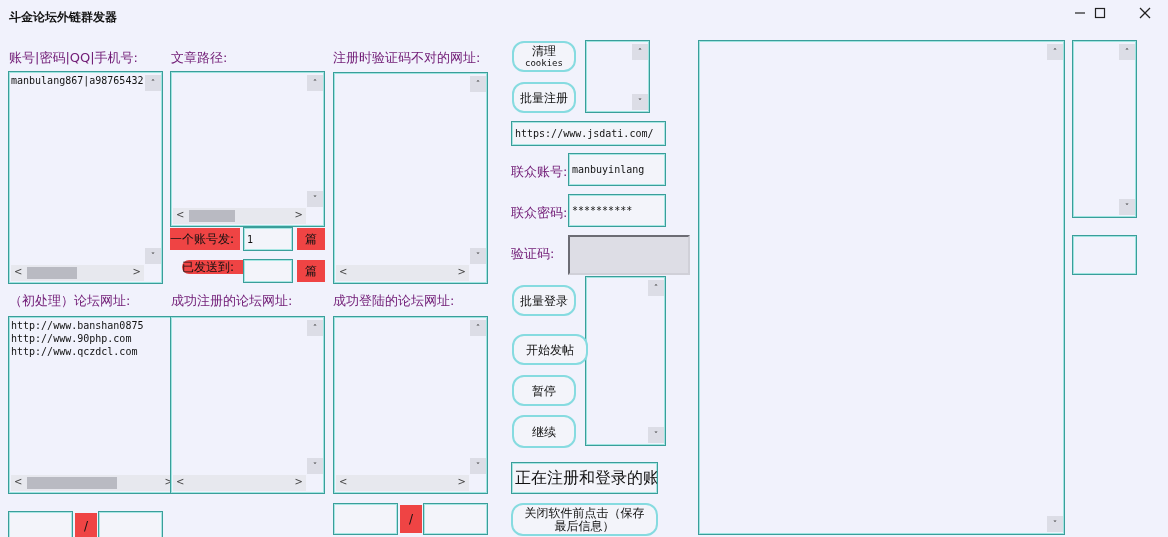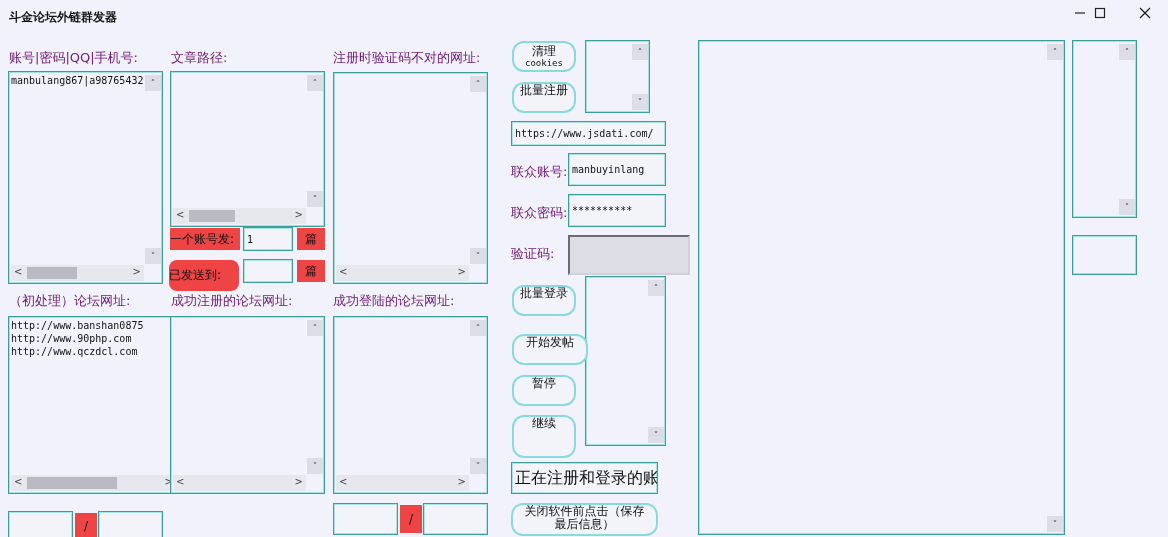--- a/index.html
+++ b/index.html
@@ -7,21 +7,21 @@
   body { position: relative; font-family: "DejaVu Sans", "Liberation Sans", sans-serif; font-size: 12px; color: #111; }
   .abs { position: absolute; }
   .title { left: 9px; top: 9px; font-size: 12px; font-weight: bold; color: #111; }
   .win-btn { top: 2px; width: 40px; height: 22px; display: flex; align-items: center; justify-content: center; color: #222; cursor: default; }
   .label { font-size: 13px; color: #701a75; white-space: nowrap; }
   .box { background: #f1f2fc; border: 1px solid #3a9e9a; box-shadow: inset 0 0 0 1px #9fe4e0; overflow: hidden; }
   .box-text { font-family: "DejaVu Sans Mono", "Liberation Mono", monospace; font-size: 10px; line-height: 13px; padding: 2px 2px; white-space: pre; color: #111; }
   .sb-btn { position: absolute; width: 16px; height: 16px; background: #dcdde6; display: flex; align-items: center; justify-content: center; font-size: 9px; color: #444; }
   .hbar { position: absolute; height: 16px; background: #e7e8ee; }
   .hthumb { position: absolute; top: 2px; height: 12px; background: #b9bac2; }
-  .pill { position: absolute; border: 2px solid #86dbe0; border-radius: 12px; background: #f3f4fa; display: flex; justify-content: center; text-align: center; font-size: 12px; color: #111; line-height: 12px; cursor: pointer; }
+  .pill { position: absolute; border: 2px solid #86dbe0; border-radius: 12px; background: #f3f4fa; display: flex; align-items: center; justify-content: center; text-align: center; font-size: 12px; color: #111; line-height: 12px; cursor: pointer; }
   .grey-lab { position: absolute; background: #ef4444; display: flex; align-items: center; font-size: 12px; color: #111; }
   .input { position: absolute; background: #f3f4fa; border: 1px solid #3a9e9a; box-shadow: inset 0 0 0 1px #a8e6e3; font-family: "DejaVu Sans Mono", "Liberation Mono", monospace; font-size: 10px; display: flex; align-items: center; padding-left: 3px; white-space: nowrap; overflow: hidden; }
   .captcha { position: absolute; background: #dddde5; border: 2px solid #6c6c74; border-right-color: #d0d0d8; border-bottom-color: #d0d0d8; }
 </style>
 </head>
 <body>
 
 <div class="abs title">斗金论坛外链群发器</div>
 <div class="abs win-btn" style="left:1060px;">
   <svg width="12" height="12">
@@ -60,21 +60,21 @@
     <div class="hthumb" style="left:16px; width:46px;"></div>
     <span style="position:absolute; left:3px; top:1px; font-size:10px; color:#444;">&lt;</span>
     <span style="position:absolute; right:3px; top:1px; font-size:10px; color:#444;">&gt;</span>
   </div>
 </div>
 
 <div class="grey-lab" style="left:170px; top:228px; width:70px; height:22px;">一个账号发:</div>
 <div class="input" style="left:243px; top:227px; width:50px; height:24px;">1</div>
 <div class="grey-lab" style="left:297px; top:228px; width:28px; height:22px; justify-content:center;">篇</div>
 
-<div class="grey-lab" style="left:169px; top:260px; width:70px; height:31px;border-radius:8px;">已发送到:</div>
+<div class="grey-lab" style="left:182px; top:260px; width:70px; height:14px;border-radius:8px;">已发送到:</div>
 <div class="input" style="left:243px; top:259px; width:50px; height:24px;"></div>
 <div class="grey-lab" style="left:297px; top:260px; width:28px; height:22px; justify-content:center;">篇</div>
 
 <div class="abs label" style="left:333px; top:49px;">注册时验证码不对的网址:</div>
 <div class="abs box" style="left:333px; top:72px; width:155px; height:212px;">
   <div class="sb-btn" style="right:1px; top:3px;">˄</div>
   <div class="sb-btn" style="right:1px; bottom:19px;">˅</div>
   <div class="hbar" style="left:2px; right:18px; bottom:2px;">
     <span style="position:absolute; left:3px; top:1px; font-size:10px; color:#444;">&lt;</span>
     <span style="position:absolute; right:3px; top:1px; font-size:10px; color:#444;">&gt;</span>
@@ -142,21 +142,21 @@
 <div class="abs label" style="left:511px; top:245px;">验证码:</div>
 <div class="captcha" style="left:568px; top:235px; width:122px; height:40px;"></div>
 
 <div class="pill" style="left:512px; top:285px; width:64px; height:31px;">批量登录</div>
 <div class="abs box" style="left:585px; top:276px; width:81px; height:170px;">
   <div class="sb-btn" style="right:1px; top:3px;">˄</div>
   <div class="sb-btn" style="right:1px; bottom:2px;">˅</div>
 </div>
 <div class="pill" style="left:512px; top:334px; width:76px; height:31px;">开始发帖</div>
 <div class="pill" style="left:512px; top:375px; width:64px; height:31px;">暂停</div>
-<div class="pill" style="left:512px; top:415px; width:64px; height:43px;">继续</div>
+<div class="pill" style="left:512px; top:415px; width:64px; height:33px;">继续</div>
 
 <div class="input" style="left:511px; top:462px; width:147px; height:32px; font-family:'DejaVu Sans', sans-serif; font-size:16px;">正在注册和登录的账号</div>
 <div class="pill" style="left:511px; top:503px; width:147px; height:33px; padding:0 6px; font-size:12px; line-height:13px;">关闭软件前点击（保存最后信息）</div>
 
 <div class="abs box" style="left:698px; top:40px; width:367px; height:495px;">
   <div class="sb-btn" style="right:1px; top:3px;">˄</div>
   <div class="sb-btn" style="right:1px; bottom:2px;">˅</div>
 </div>
 
 <div class="abs box" style="left:1072px; top:40px; width:65px; height:178px;">

